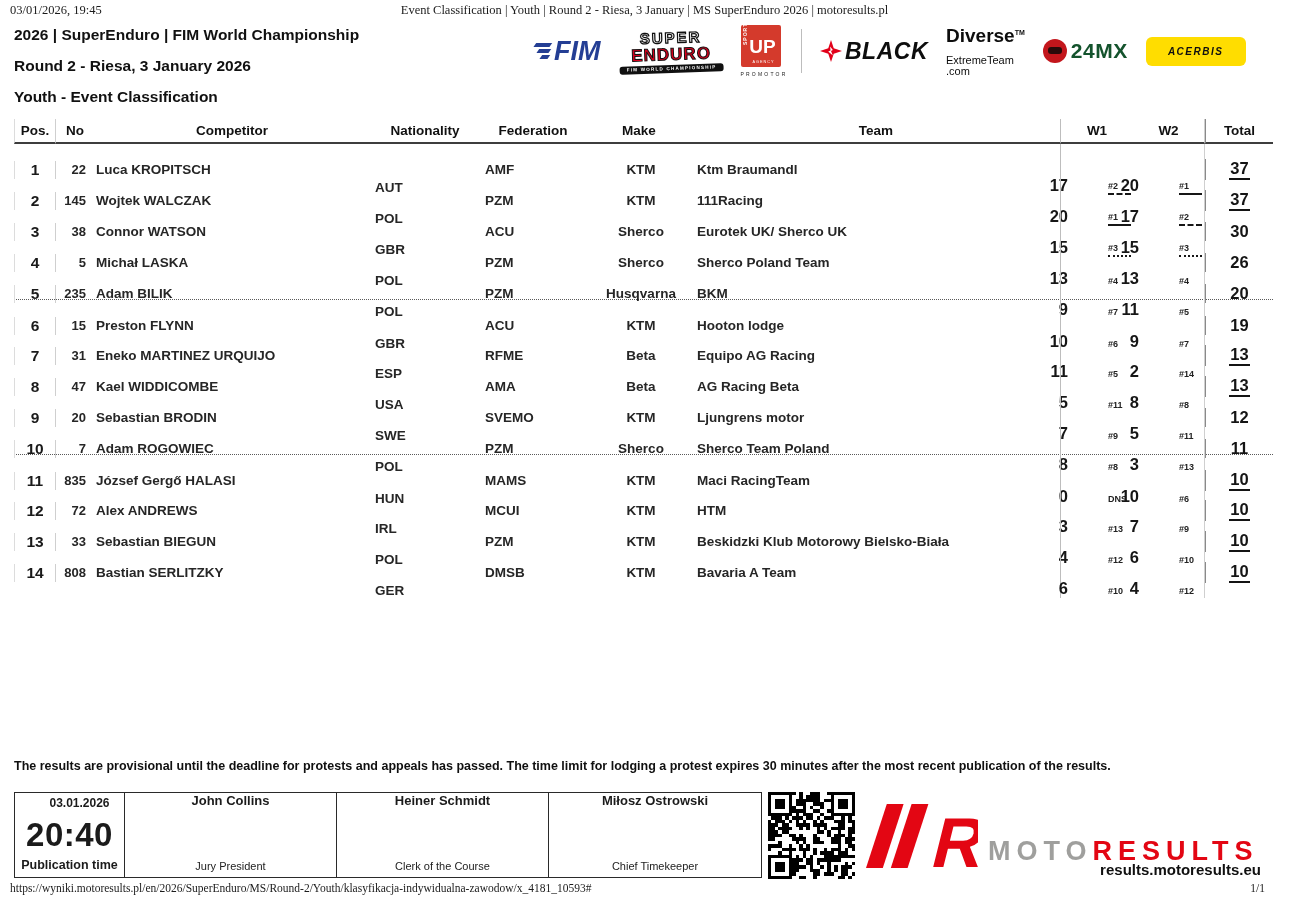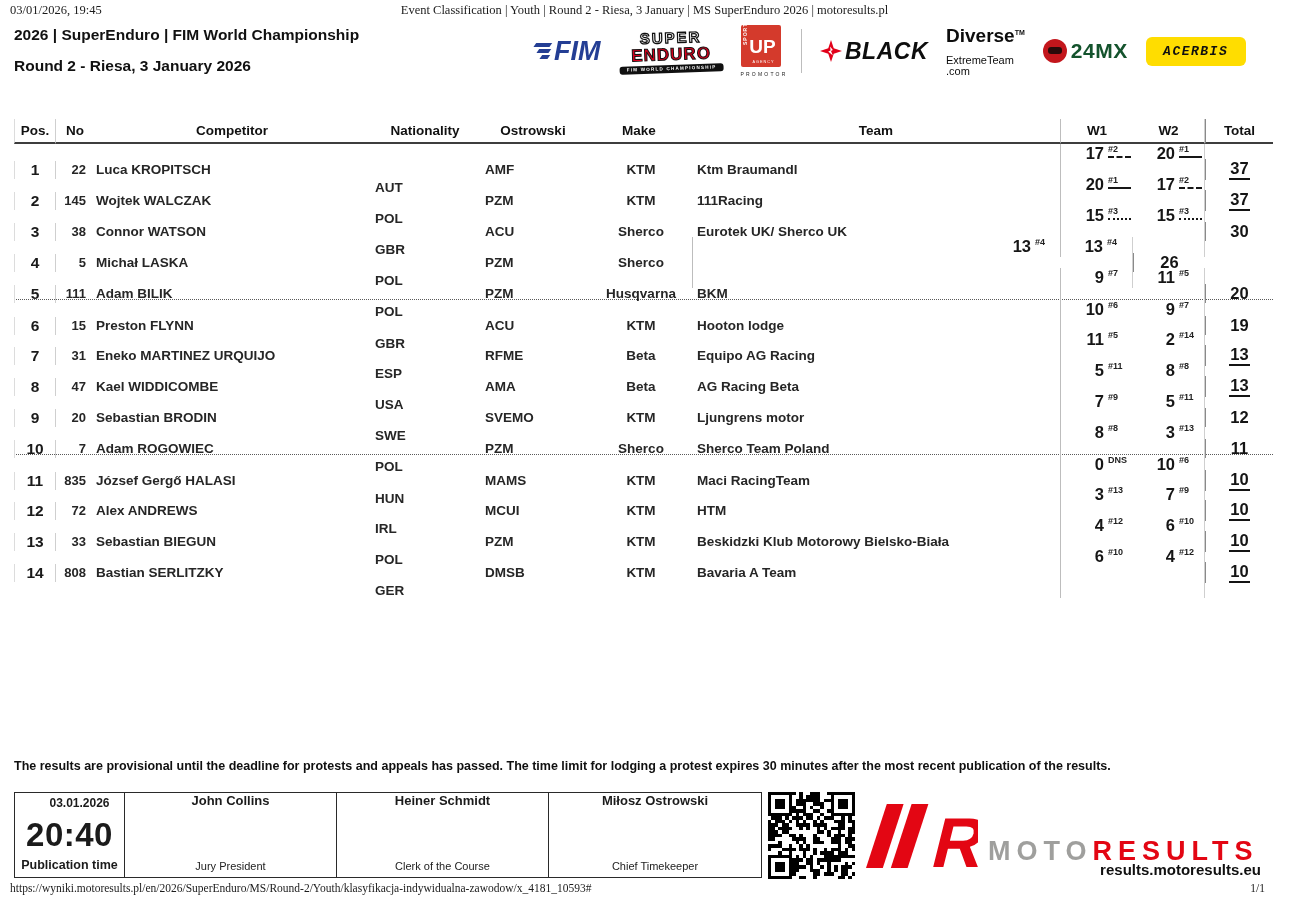--- a/index.html
+++ b/index.html
@@ -55,21 +55,21 @@
   .dv3 { font-size:11px; font-weight:400; }
 
   .logo-24mx { display:flex; align-items:center; gap:4px; }
   .mx-circle { width:24px; height:24px; border-radius:50%; background:#c3161c; position:relative; }
   .mx-circle:after { content:""; position:absolute; left:5px; top:8px; width:14px; height:7px;
                      background:#2a0a0a; border-radius:3px; }
   .mx-text { font-size:21px; font-weight:700; color:#14532d; letter-spacing:0.5px; }
 
   .logo-acerbis { background:#ffdd00; border-radius:6px; width:100px; height:29px;
                   display:flex; align-items:center; justify-content:center; }
-  .acerbis-text { font-size:13px; font-weight:700; font-style:italic; letter-spacing:1.5px; color:#101010;font-family:Liberation Mono, monospace; }
+  .acerbis-text { font-size:10px; font-weight:700; font-style:italic; letter-spacing:1.5px; color:#101010; }
 
   
   .rtable { position:absolute; left:14px; top:119px; width:1259px; }
   .trow { display:grid; grid-template-columns:42px 38px 276px 110px 106px 106px 368px 73px 72px 68px;
           align-items:center; height:31px; }
   .thead { height:25px; font-size:13.5px; font-weight:700; color:#111; }
   .thead > div { height:100%; display:flex; align-items:center; justify-content:center;
                  border-bottom:2.5px solid #3d3d3d; }
   .tbody .trow { font-size:13.5px; font-weight:700; color:#262626; }
   .trow.sep { border-top:1.5px dotted #5a5a5a; }
@@ -82,21 +82,21 @@
   .c-make  { padding-left:4px;text-align:center; }
   .c-team  { padding-left:5px; white-space:nowrap; overflow:hidden; }
 
   
   .v-posL { border-left:1px solid #dcdcdc; }
   .v-posR { border-right:1px solid #cfcfcf; }
   .v-w1L  { border-left:1px solid #bdbdbd; }
   .v-w2R  { border-right:1px solid #cfcfcf; }
   .v-totL { border-left:1.5px solid #8a8a8a; }
 
-  .c-score { display:flex; align-items:flex-start; justify-content:flex-end; padding-right:2px; height:100%; }
+  .c-score { display:flex; align-items:flex-end; justify-content:flex-end; padding-right:2px; height:100%;gap:36px; }
   .score-num { font-size:16.5px; font-weight:700; color:#161616; text-align:right; min-width:26px; }
   .score-sub { font-size:9px; font-weight:700; color:#222; min-width:23px; margin-left:4px;
                padding-bottom:1px; line-height:1.2; }
   .u-solid  { border-bottom:2px solid #161616; }
   .u-dashed { border-bottom:2px dashed #161616; }
   .u-dotted { border-bottom:2px dotted #161616; }
 
   .c-total { text-align:center; }
   .total-num { display:inline-block; font-size:16.5px; font-weight:700; color:#141414; padding:0 1px; }
   .total-num.underl { border-bottom:2px solid #141414; }
@@ -138,20 +138,21 @@
 <body>
 
 <div class="print-header">
   <div class="ph-date serif">03/01/2026, 19:45</div>
   <div class="ph-title serif">Event Classification | Youth | Round 2 - Riesa, 3 January | MS SuperEnduro 2026 | motoresults.pl</div>
 </div>
 
 <div class="titles">
   <div>2026 | SuperEnduro | FIM World Championship</div>
   <div>Round 2 - Riesa, 3 January 2026</div>
+  <div>Youth - Event Classification</div>
 </div>
 
 <div class="logos">
   <div class="logo-fim">
     <span class="fim-lines">
         <i></i>
         <i></i>
         <i></i>
       </span>
     <span class="fim-text">FIM</span>
@@ -190,21 +191,21 @@
     <span class="acerbis-text">ACERBIS</span>
   </div>
 </div>
 
 <div class="rtable">
   <div class="trow thead">
     <div class="v-posL v-posR">Pos.</div>
     <div>No</div>
     <div>Competitor</div>
     <div>Nationality</div>
-    <div>Ostrowski</div>
+    <div>Federation</div>
     <div>Make</div>
     <div>Team</div>
     <div class="v-w1L">W1</div>
     <div class="v-w2R">W2</div>
     <div class="v-totL">Total</div>
   </div>
   <div class="tbody">
       <div class="trow">
     <div class="c-pos v-posL v-posR">1</div>
     <div class="c-no">22</div>
@@ -265,35 +266,36 @@
       <span class="total-num">30</span>
     </div>
   </div>
       <div class="trow">
     <div class="c-pos v-posL v-posR">4</div>
     <div class="c-no">5</div>
     <div class="c-name">Michał LASKA</div>
     <div class="c-nat">POL</div>
     <div class="c-fed">PZM</div>
     <div class="c-make">Sherco</div>
+    <div class="c-team">Sherco Poland Team</div>
     <div class="c-score v-w1L">
       <span class="score-num">13</span>
       <span class="score-sub u-none">#4</span>
     </div>
     <div class="c-score v-w2R">
       <span class="score-num">13</span>
       <span class="score-sub u-none">#4</span>
     </div>
     <div class="c-total v-totL">
       <span class="total-num">26</span>
     </div>
   </div>
       <div class="trow">
     <div class="c-pos v-posL v-posR">5</div>
-    <div class="c-no">111</div>
+    <div class="c-no">235</div>
     <div class="c-name">Adam BILIK</div>
     <div class="c-nat">POL</div>
     <div class="c-fed">PZM</div>
     <div class="c-make">Husqvarna</div>
     <div class="c-team">BKM</div>
     <div class="c-score v-w1L">
       <span class="score-num">9</span>
       <span class="score-sub u-none">#7</span>
     </div>
     <div class="c-score v-w2R">

